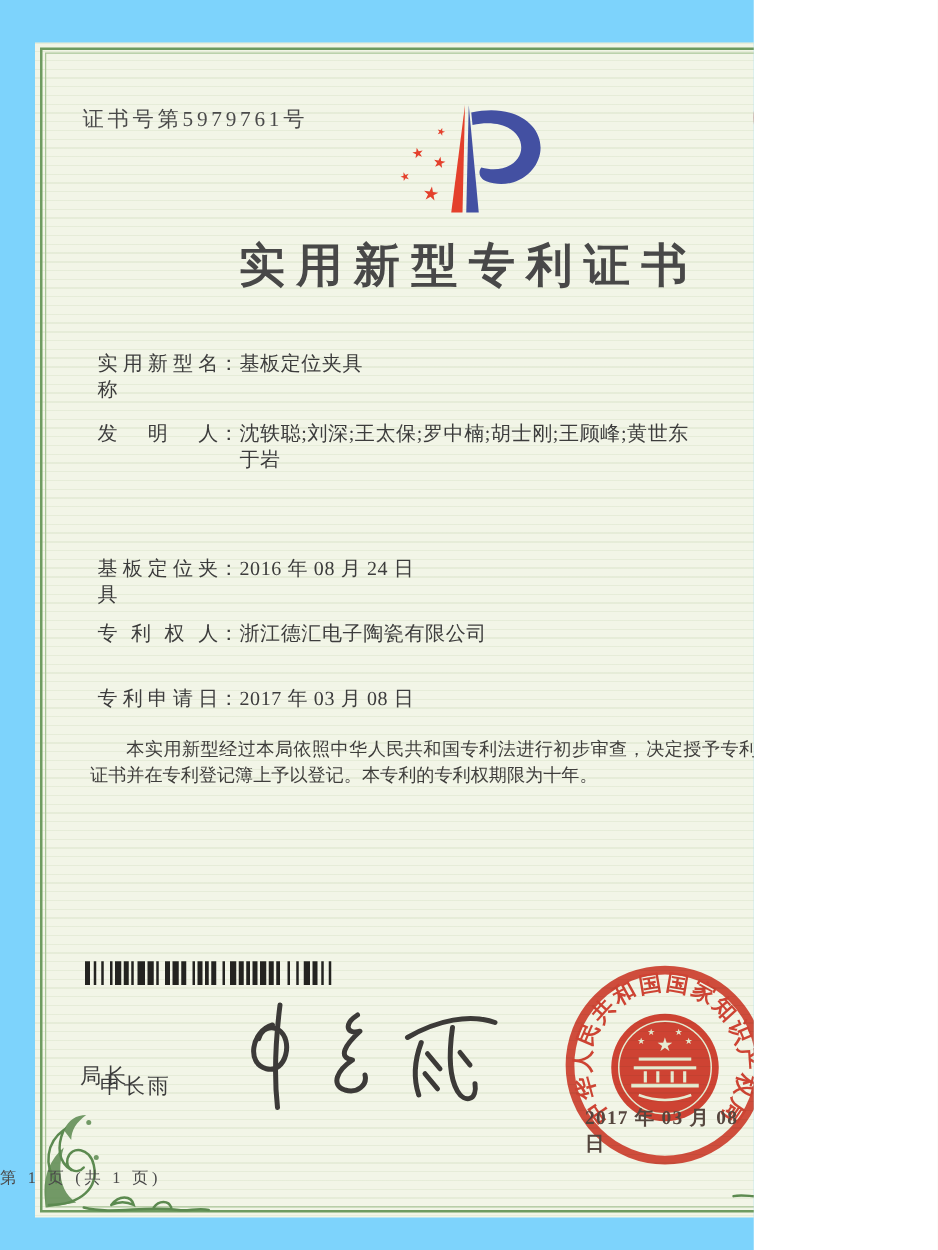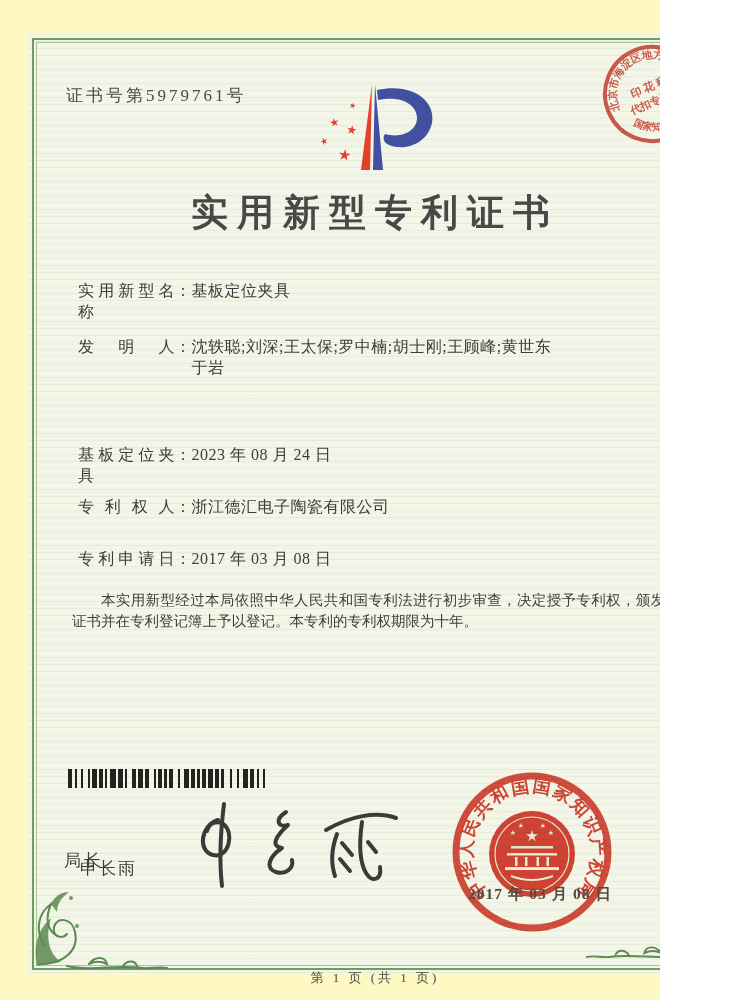--- a/index.html
+++ b/index.html
@@ -1,19 +1,19 @@
 <!DOCTYPE html>
 <html><head>
 <meta charset="utf-8">
 <style>
   html,body{margin:0;padding:0;}
   body{background:#ffffff;}
   .cert{
-    position:relative; width:660px; height:1000px; overflow:hidden;
-    background:#fef9c3;
+    position:relative; width:603px; height:1000px; overflow:hidden;
+    background:#7dd3fc;
     font-family:"Liberation Serif","DejaVu Serif",serif;
     color:#3d3d3d;
   }
   .paper{
     position:absolute; left:28px; top:34px; width:690px; height:940px;
     background:
       repeating-linear-gradient(to bottom,
         rgba(167,190,140,0.16) 0px, rgba(167,190,140,0.16) 1px,
         rgba(255,255,255,0) 1px, rgba(255,255,255,0) 7px),
       #f2f5e7;
@@ -57,21 +57,21 @@
   .main-seal{ position:absolute; left:445px; top:765px; mix-blend-mode:multiply; opacity:.93; }
   .seal-date{
     position:absolute; left:468px; top:884px; z-index:5;
     font-size:15.5px; letter-spacing:1px; font-weight:600; color:#55463e;
   }
   .tax-stamp{
     position:absolute; left:600px; top:42px; transform:rotate(-24deg);
     mix-blend-mode:multiply; opacity:.88;
   }
   .footer{
-    position:absolute; left:0; top:969px; width:750px; text-align:center;
+    position:absolute; left:0; top:933px; width:750px; 
     font-size:13px; letter-spacing:3px; color:#4a4a4a;
   }
   .flourish-left { position:absolute; left:31px;  top:868px; }
   .flourish-right{ position:absolute; left:583px; top:850px; transform:scaleX(-1); }
   svg text{ font-family:"Liberation Serif","DejaVu Serif",serif; }
 </style>
 </head>
 <body>
 
 <div class="cert">
@@ -127,21 +127,21 @@
 
   <div class="title">实用新型专利证书</div>
 
   <div class="frow" style="top:281px">
     <span class="flabel">实用新型名称</span><span class="fcolon">：</span><span class="fvalue">基板定位夹具</span>
   </div>
   <div class="frow" style="top:337px">
     <span class="flabel">发明人</span><span class="fcolon">：</span><span class="fvalue"><span>沈轶聪;刘深;王太保;罗中楠;胡士刚;王顾峰;黄世东</span><span class="l2">于岩</span></span>
   </div>
   <div class="frow" style="top:445px">
-    <span class="flabel">基板定位夹具</span><span class="fcolon">：</span><span class="fvalue">2023 年 08 月 24 日</span>
+    <span class="flabel">基板定位夹具</span><span class="fcolon">：</span><span class="fvalue">2016 年 08 月 24 日</span>
   </div>
   <div class="frow" style="top:497px">
     <span class="flabel">专利权人</span><span class="fcolon">：</span><span class="fvalue">浙江德汇电子陶瓷有限公司</span>
   </div>
   <div class="frow" style="top:549px">
     <span class="flabel">专利申请日</span><span class="fcolon">：</span><span class="fvalue">2017 年 03 月 08 日</span>
   </div>
 
   <div class="body-text">
     <p>本实用新型经过本局依照中华人民共和国专利法进行初步审查，决定授予专利权，颁发本证书并在专利登记簿上予以登记。本专利的专利权期限为十年。</p>

